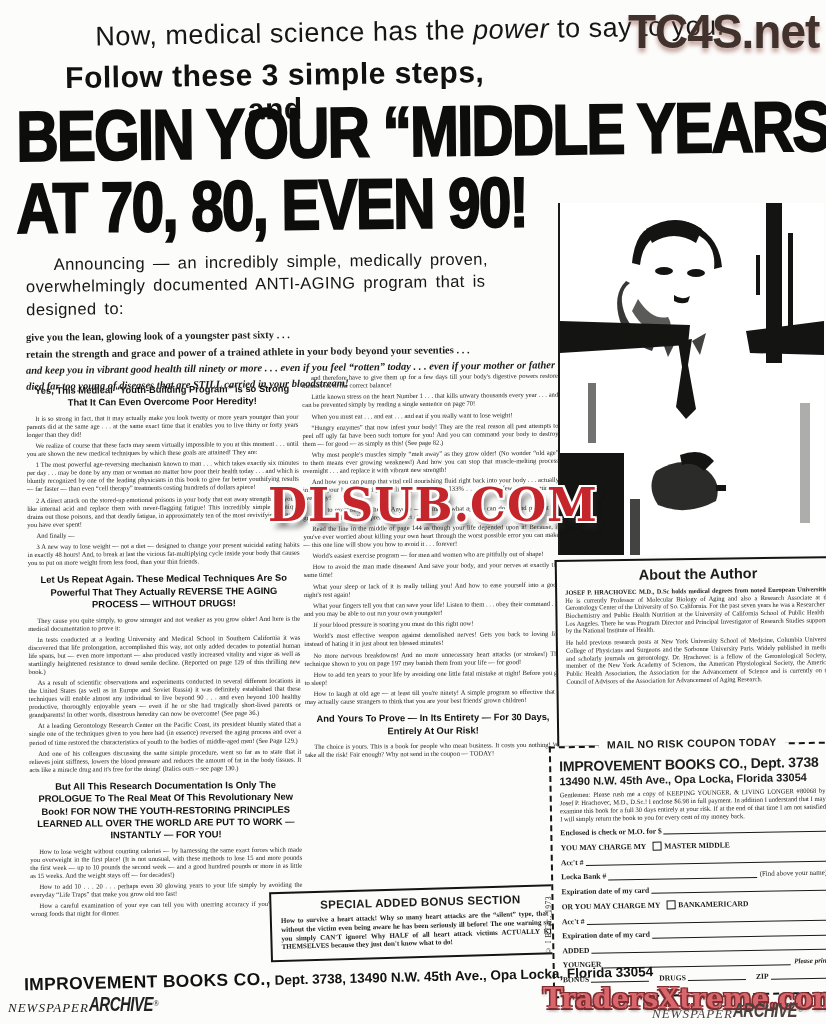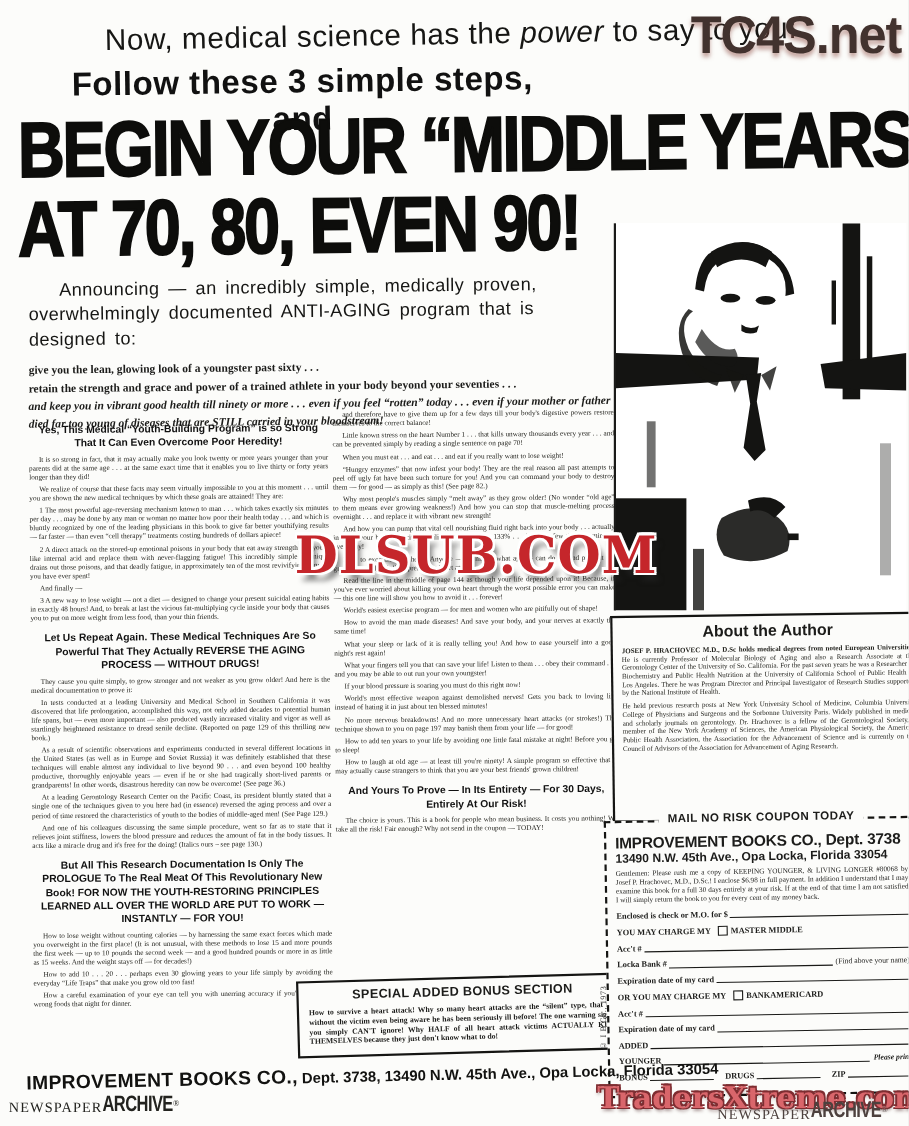--- a/index.html
+++ b/index.html
@@ -87,21 +87,21 @@
   .wm-dlsub{position:absolute;top:478px;left:268px;font-family:"DejaVu Serif",serif;
             font-weight:700;font-size:45px;letter-spacing:1px;color:#c5262b;
             text-shadow:-2px -2px 0 #fff,2px -2px 0 #fff,-2px 2px 0 #fff,2px 2px 0 #fff,
                         0 -2px 0 #fff,0 2px 0 #fff,-2px 0 0 #fff,2px 0 0 #fff,
                         5px 7px 5px rgba(40,40,40,.5);transform:scaleY(1.04);}
   .wm-traders{position:absolute;top:983px;left:543px;font-family:"DejaVu Serif",serif;
               font-weight:700;font-size:27px;color:#d9666b;
               text-shadow:-1.5px -1.5px 0 #7e2d31,1.5px 1.5px 0 #7e2d31,
                           -1.5px 1.5px 0 #7e2d31,1.5px -1.5px 0 #7e2d31,
                           0 3px 3px rgba(60,20,20,.4);}
-  .wm-arch{position:absolute;white-space:nowrap;color:#23231f;}
+  .wm-arch{position:absolute;white-space:nowrap;color:#23231f;font-style:italic;}
   .wm-arch .np{font-family:"Liberation Serif",serif;font-size:13px;letter-spacing:1px;}
   .wm-arch .np::first-letter{font-size:20px;}
   .wm-arch .ar{display:inline-block;font-family:"Liberation Sans",sans-serif;font-weight:700;
                font-size:15px;letter-spacing:-.5px;transform:scaleY(1.35);
                transform-origin:left bottom;}
   .wm-arch sup{font-size:8px;}
   .archL{top:998px;left:8px;}
   .archR{top:1004px;left:652px;color:#4d413e;}
 </style>
 </head>

